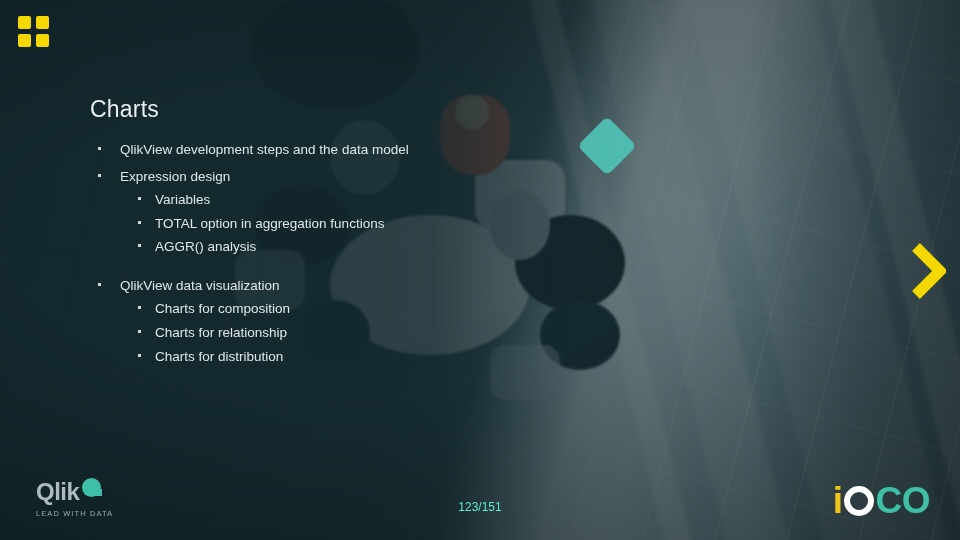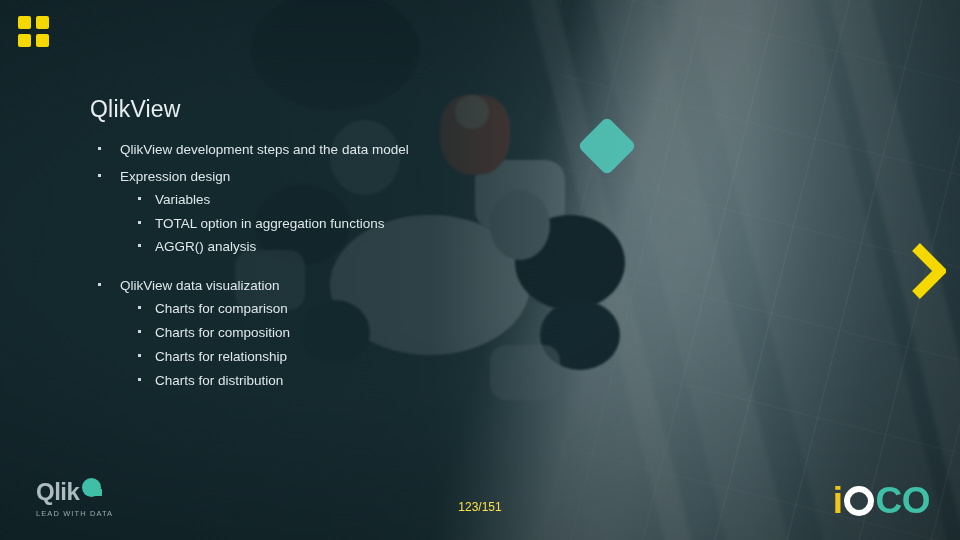--- a/index.html
+++ b/index.html
@@ -244,21 +244,21 @@
     box-sizing: border-box;
     margin: 0 2px 0 1px;
   }
   .ioco .co { color: #3fbfa6; }
 
   .pagenum {
     position: absolute;
     left: 0; right: 0;
     bottom: 26px;
     text-align: center;
-    color: #fde047;
+    color: #5eead4;
     font-size: 12px;
   }
 </style>
 </head>
 <body>
 
 <div class="slide">
 
   <div class="bg">
     <div class="bg-floor"></div>
@@ -293,21 +293,21 @@
 
   <div class="diamond"></div>
 
   <div class="chevron">
     <svg viewBox="0 0 36 56" width="36" height="56" aria-hidden="true">
       <polyline points="6,4 30,28 6,52" fill="none" stroke="#f5d800" stroke-width="11" stroke-linecap="butt" stroke-linejoin="miter"></polyline>
     </svg>
   </div>
 
   <div class="content-wrap">
-    <h1 class="title">QlikView</h1>
+    <h1 class="title">Charts</h1>
 
     <ul class="lvl1">
 
       <li>
         <span class="bullet"></span>
         <span class="txt">QlikView development steps and the data model</span>
       </li>
 
       <li>
         <span class="bullet"></span>
@@ -325,24 +325,20 @@
             <span class="bullet"></span>
             <span class="txt">AGGR() analysis</span>
           </li>
         </ul>
       </li>
 
       <li class="gap-block">
         <span class="bullet"></span>
         <span class="txt">QlikView data visualization</span>
         <ul class="lvl2">
-          <li>
-            <span class="bullet"></span>
-            <span class="txt">Charts for comparison</span>
-          </li>
           <li>
             <span class="bullet"></span>
             <span class="txt">Charts for composition</span>
           </li>
           <li>
             <span class="bullet"></span>
             <span class="txt">Charts for relationship</span>
           </li>
           <li>
             <span class="bullet"></span>

